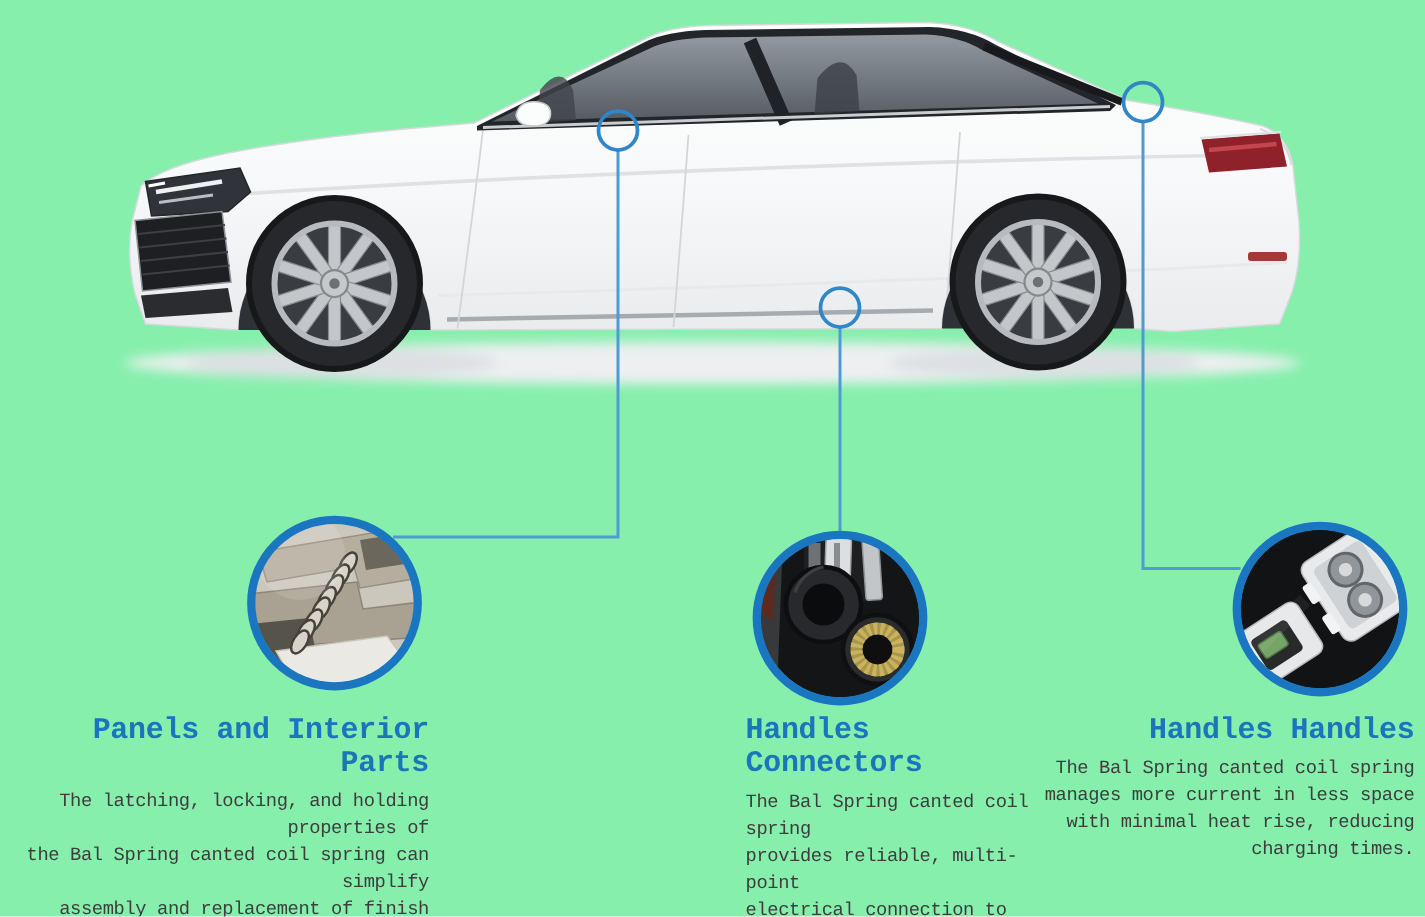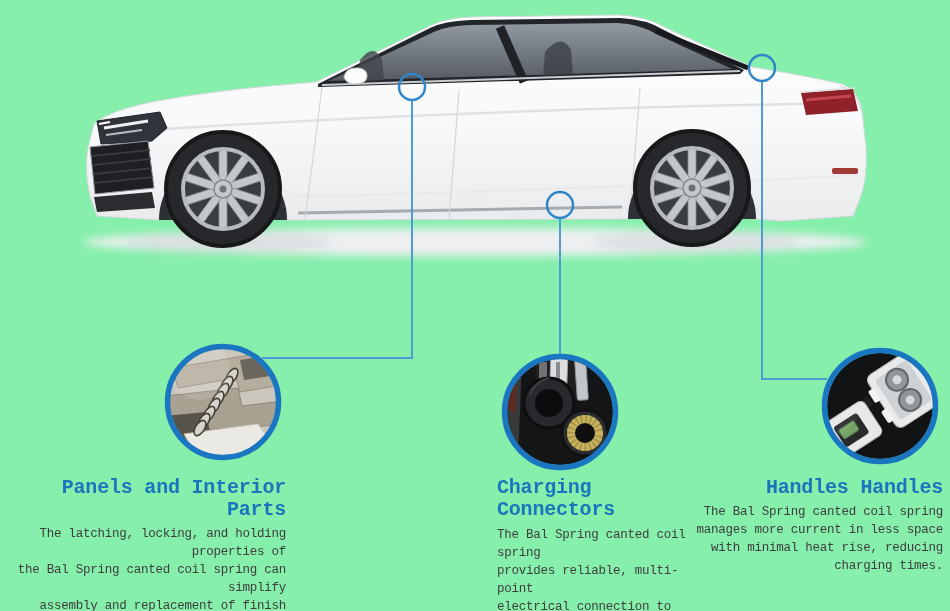--- a/index.html
+++ b/index.html
@@ -214,21 +214,21 @@
 
   <div class="text-block" id="block-panels">
     <h3>Panels and Interior Parts</h3>
     <p>The latching, locking, and holding properties of
 the Bal Spring canted coil spring can simplify
 assembly and replacement of finish pieces, access
 panels, more.</p>
   </div>
 
   <div class="text-block" id="block-battery">
-    <h3>Charging
+    <h3>Handles
 Connectors</h3>
     <p>The Bal Spring canted coil spring
 provides reliable, multi-point
 electrical connection to the
 vehicle battery pack</p>
   </div>
 
   <div class="text-block" id="block-charging">
     <h3>Handles Handles</h3>
     <p>The Bal Spring canted coil spring

